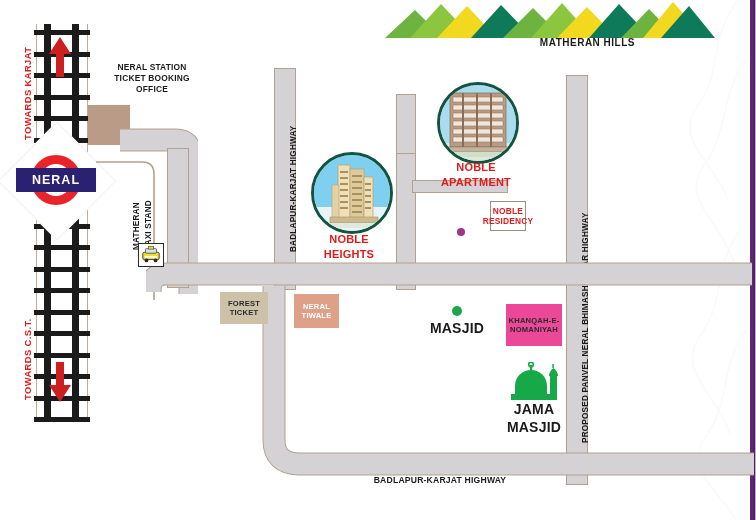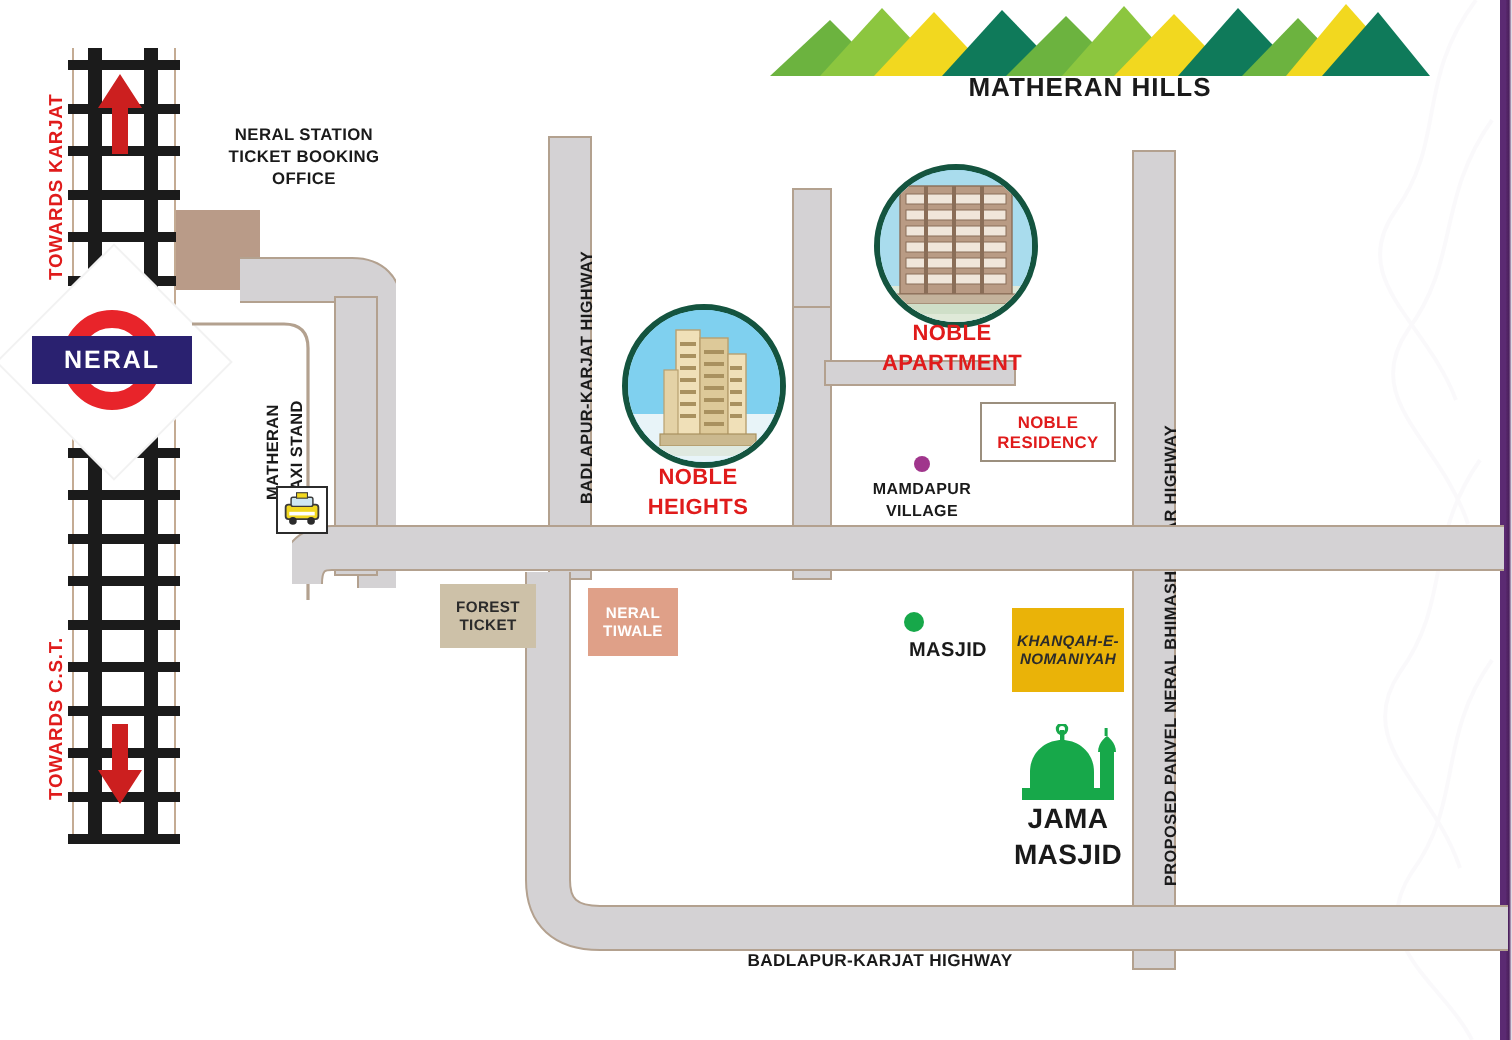--- a/index.html
+++ b/index.html
@@ -65,21 +65,21 @@
   .placebox{
     position:absolute;
     box-sizing:border-box;
     display:flex;align-items:center;justify-content:center;
     text-align:center;
     font-size:7.6px;font-weight:bold;line-height:1.25;
     letter-spacing:.2px;
   }
   .box-forest{background:#cdc1a8;color:#2b2b2b;}
   .box-hotel{background:#dfa088;color:#fff;}
-  .box-khanqah{background:#eab308;color:#2b2b2b;font-style:italic;}
+  .box-khanqah{background:#ec4899;color:#2b2b2b;}
   .box-residency{background:#ffffff;border:1.3px solid #9b8f7e;color:#e01b1b;font-size:8.4px;}
   .box-station{background:#b99b88;}
 
   
   .lbl{
     position:absolute;
     font-weight:bold;
     text-align:center;
     line-height:1.3;
     white-space:pre-line;
@@ -149,21 +149,21 @@
     <polygon points="52,38 82,6 112,38" fill="#f2d81f"></polygon>
     <polygon points="86,38 116,5 148,38" fill="#0f7a5a"></polygon>
     <polygon points="118,38 148,8 178,38" fill="#6cb33f"></polygon>
     <polygon points="146,38 177,3 208,38" fill="#8cc63f"></polygon>
     <polygon points="172,38 202,7 232,38" fill="#f2d81f"></polygon>
     <polygon points="204,38 234,4 266,38" fill="#0f7a5a"></polygon>
     <polygon points="236,38 264,9 292,38" fill="#6cb33f"></polygon>
     <polygon points="258,38 288,2 320,38" fill="#f2d81f"></polygon>
     <polygon points="276,38 304,6 330,38" fill="#0f7a5a"></polygon>
   </svg>
-  <div class="lbl lbl-dark" style="left:455px;top:36px;width:180px;font-size:13px;letter-spacing:.5px;">MATHERAN HILLS</div>
+  <div class="lbl lbl-dark" style="left:455px;top:36px;width:180px;font-size:10px;letter-spacing:.5px;text-align:right;">MATHERAN HILLS</div>
 
   <div class="rail-bed" style="left:36px;top:24px;width:52px;height:396px;"></div>
   <div class="rail" style="left:44px;top:24px;height:396px;"></div>
   <div class="rail" style="left:72px;top:24px;height:396px;"></div>
   <div id="ties">
       <div class="tie" style="left:34px;top:30px;width:56px;"></div>
       <div class="tie" style="left:34px;top:51.5px;width:56px;"></div>
       <div class="tie" style="left:34px;top:73px;width:56px;"></div>
       <div class="tie" style="left:34px;top:94.5px;width:56px;"></div>
       <div class="tie" style="left:34px;top:116px;width:56px;"></div>
@@ -310,29 +310,27 @@
           <rect x="50" y="8" width="2" height="54"></rect>
         </g>
       </g>
       <rect x="6" y="62" width="64" height="5" fill="#c4b39c" stroke="#8a6e58" stroke-width=".5"></rect>
       <rect x="2" y="67" width="72" height="5" fill="#cfdfc8"></rect>
     </svg>
   </div>
   <div class="lbl lbl-red" style="left:430px;top:160px;width:92px;font-size:11px;line-height:1.35;">NOBLE
 APARTMENT</div>
 
-  <div class="placebox box-residency" style="left:490px;top:201px;width:68px;height:30px;">NOBLE
+  <div class="placebox box-residency" style="left:490px;top:201px;width:36px;height:30px;">NOBLE
 RESIDENCY</div>
 
   <div class="dot" style="left:457px;top:228px;width:8px;height:8px;background:#a0358c;"></div>
-  <div class="lbl lbl-dark" style="left:424px;top:239px;width:74px;font-size:8px;line-height:1.4;">MAMDAPUR
-VILLAGE</div>
 
   <div class="dot" style="left:452px;top:306px;width:10px;height:10px;background:#17a84a;"></div>
-  <div class="lbl lbl-dark" style="left:442px;top:319px;width:64px;font-size:10px;">MASJID</div>
+  <div class="lbl lbl-dark" style="left:425px;top:319px;width:64px;font-size:14px;">MASJID</div>
 
   <div class="placebox box-khanqah" style="left:506px;top:304px;width:56px;height:42px;">KHANQAH-E-
 NOMANIYAH</div>
 
   <svg style="position:absolute;left:505px;top:362px;width:58px;height:38px;">
     <g fill="#17a84a">
       <path d="M10,38 V24 C10,14 18,8 26,8 C34,8 42,14 42,24 V38 Z"></path>
       <rect x="6" y="32" width="40" height="6"></rect>
       <rect x="25" y="3" width="2.2" height="6"></rect>
       <circle cx="26" cy="2.5" r="2.3" fill="none" stroke="#17a84a" stroke-width="1.6"></circle>

